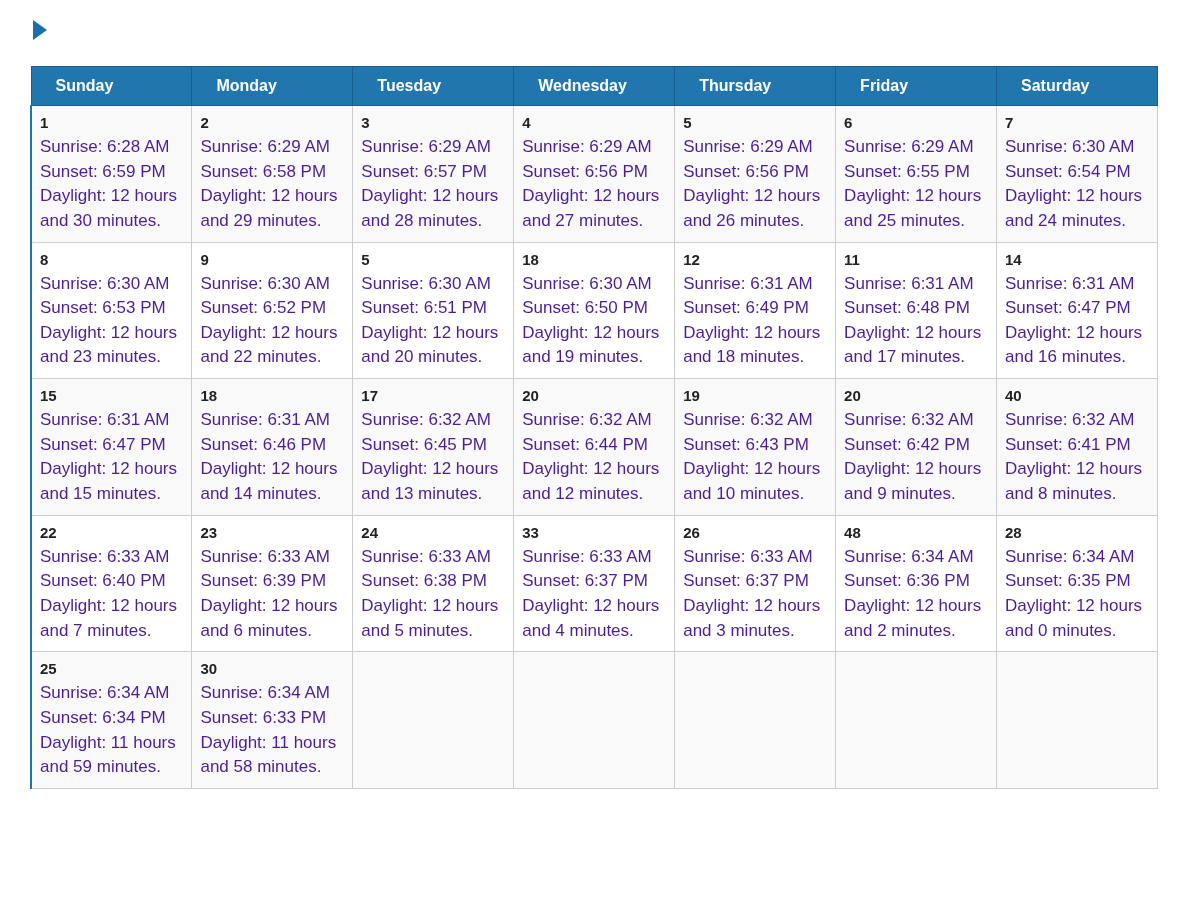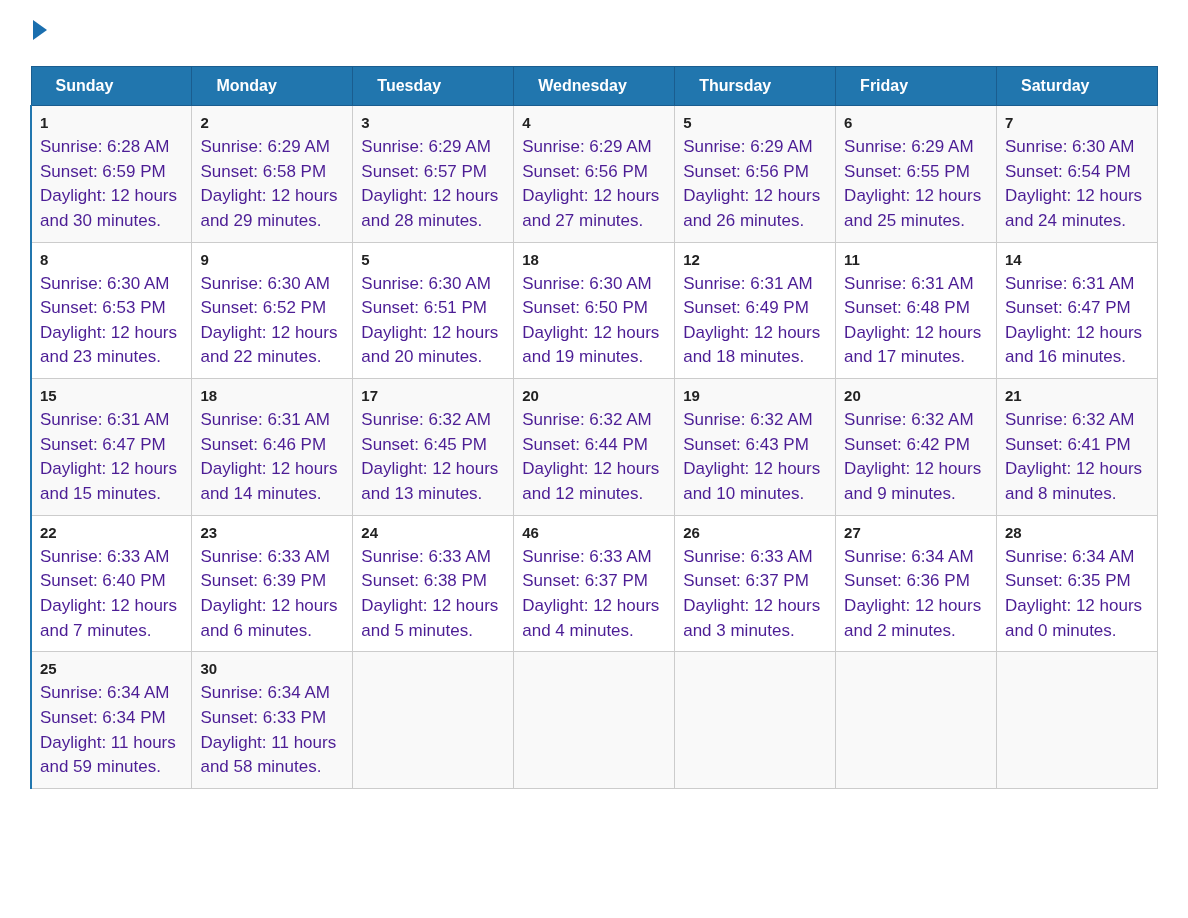--- a/index.html
+++ b/index.html
@@ -209,47 +209,47 @@
         </td>
         <td>
           <div class="day-number">19</div>
           <div class="day-info">Sunrise: 6:32 AM<br>Sunset: 6:43 PM<br>Daylight: 12 hours<br>and 10 minutes.</div>
         </td>
         <td>
           <div class="day-number">20</div>
           <div class="day-info">Sunrise: 6:32 AM<br>Sunset: 6:42 PM<br>Daylight: 12 hours<br>and 9 minutes.</div>
         </td>
         <td>
-          <div class="day-number">21</div>
+          <div class="day-number">40</div>
           <div class="day-info">Sunrise: 6:32 AM<br>Sunset: 6:41 PM<br>Daylight: 12 hours<br>and 8 minutes.</div>
         </td>
       </tr>
       <tr>
         <td>
           <div class="day-number">22</div>
           <div class="day-info">Sunrise: 6:33 AM<br>Sunset: 6:40 PM<br>Daylight: 12 hours<br>and 7 minutes.</div>
         </td>
         <td>
           <div class="day-number">23</div>
           <div class="day-info">Sunrise: 6:33 AM<br>Sunset: 6:39 PM<br>Daylight: 12 hours<br>and 6 minutes.</div>
         </td>
         <td>
           <div class="day-number">24</div>
           <div class="day-info">Sunrise: 6:33 AM<br>Sunset: 6:38 PM<br>Daylight: 12 hours<br>and 5 minutes.</div>
         </td>
         <td>
-          <div class="day-number">46</div>
+          <div class="day-number">33</div>
           <div class="day-info">Sunrise: 6:33 AM<br>Sunset: 6:37 PM<br>Daylight: 12 hours<br>and 4 minutes.</div>
         </td>
         <td>
           <div class="day-number">26</div>
           <div class="day-info">Sunrise: 6:33 AM<br>Sunset: 6:37 PM<br>Daylight: 12 hours<br>and 3 minutes.</div>
         </td>
         <td>
-          <div class="day-number">27</div>
+          <div class="day-number">48</div>
           <div class="day-info">Sunrise: 6:34 AM<br>Sunset: 6:36 PM<br>Daylight: 12 hours<br>and 2 minutes.</div>
         </td>
         <td>
           <div class="day-number">28</div>
           <div class="day-info">Sunrise: 6:34 AM<br>Sunset: 6:35 PM<br>Daylight: 12 hours<br>and 0 minutes.</div>
         </td>
       </tr>
       <tr>
         <td>
           <div class="day-number">25</div>

